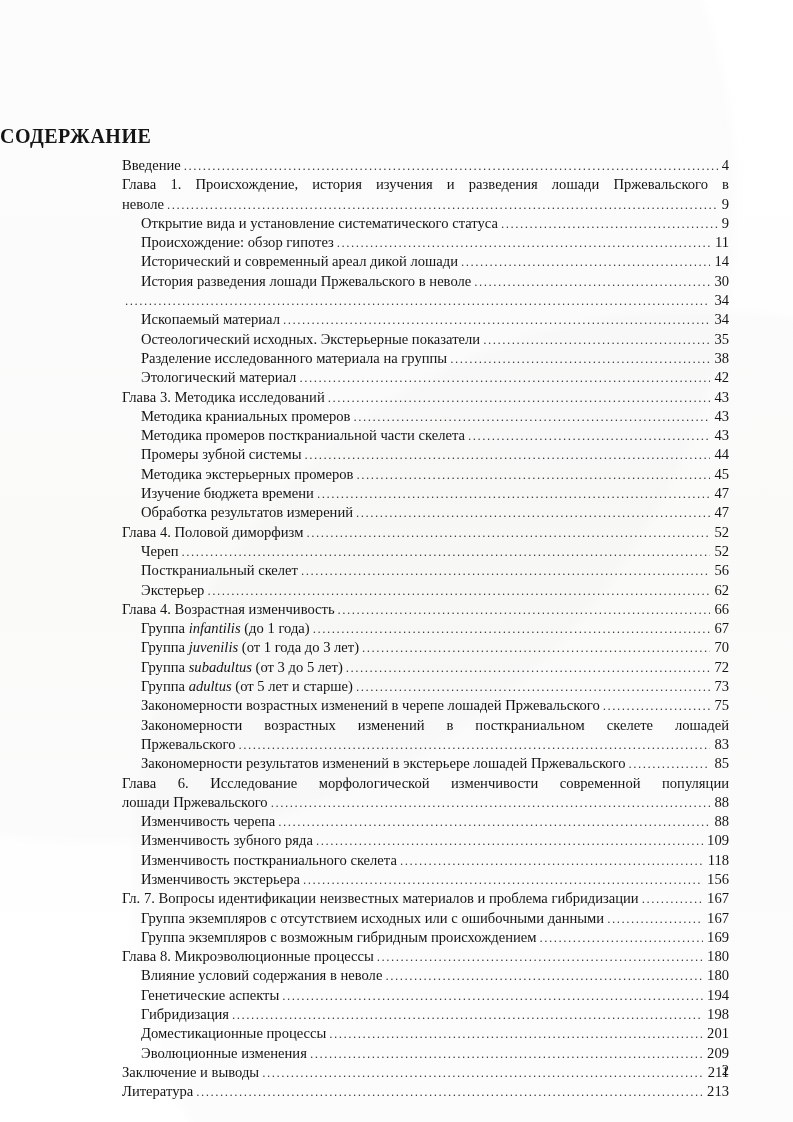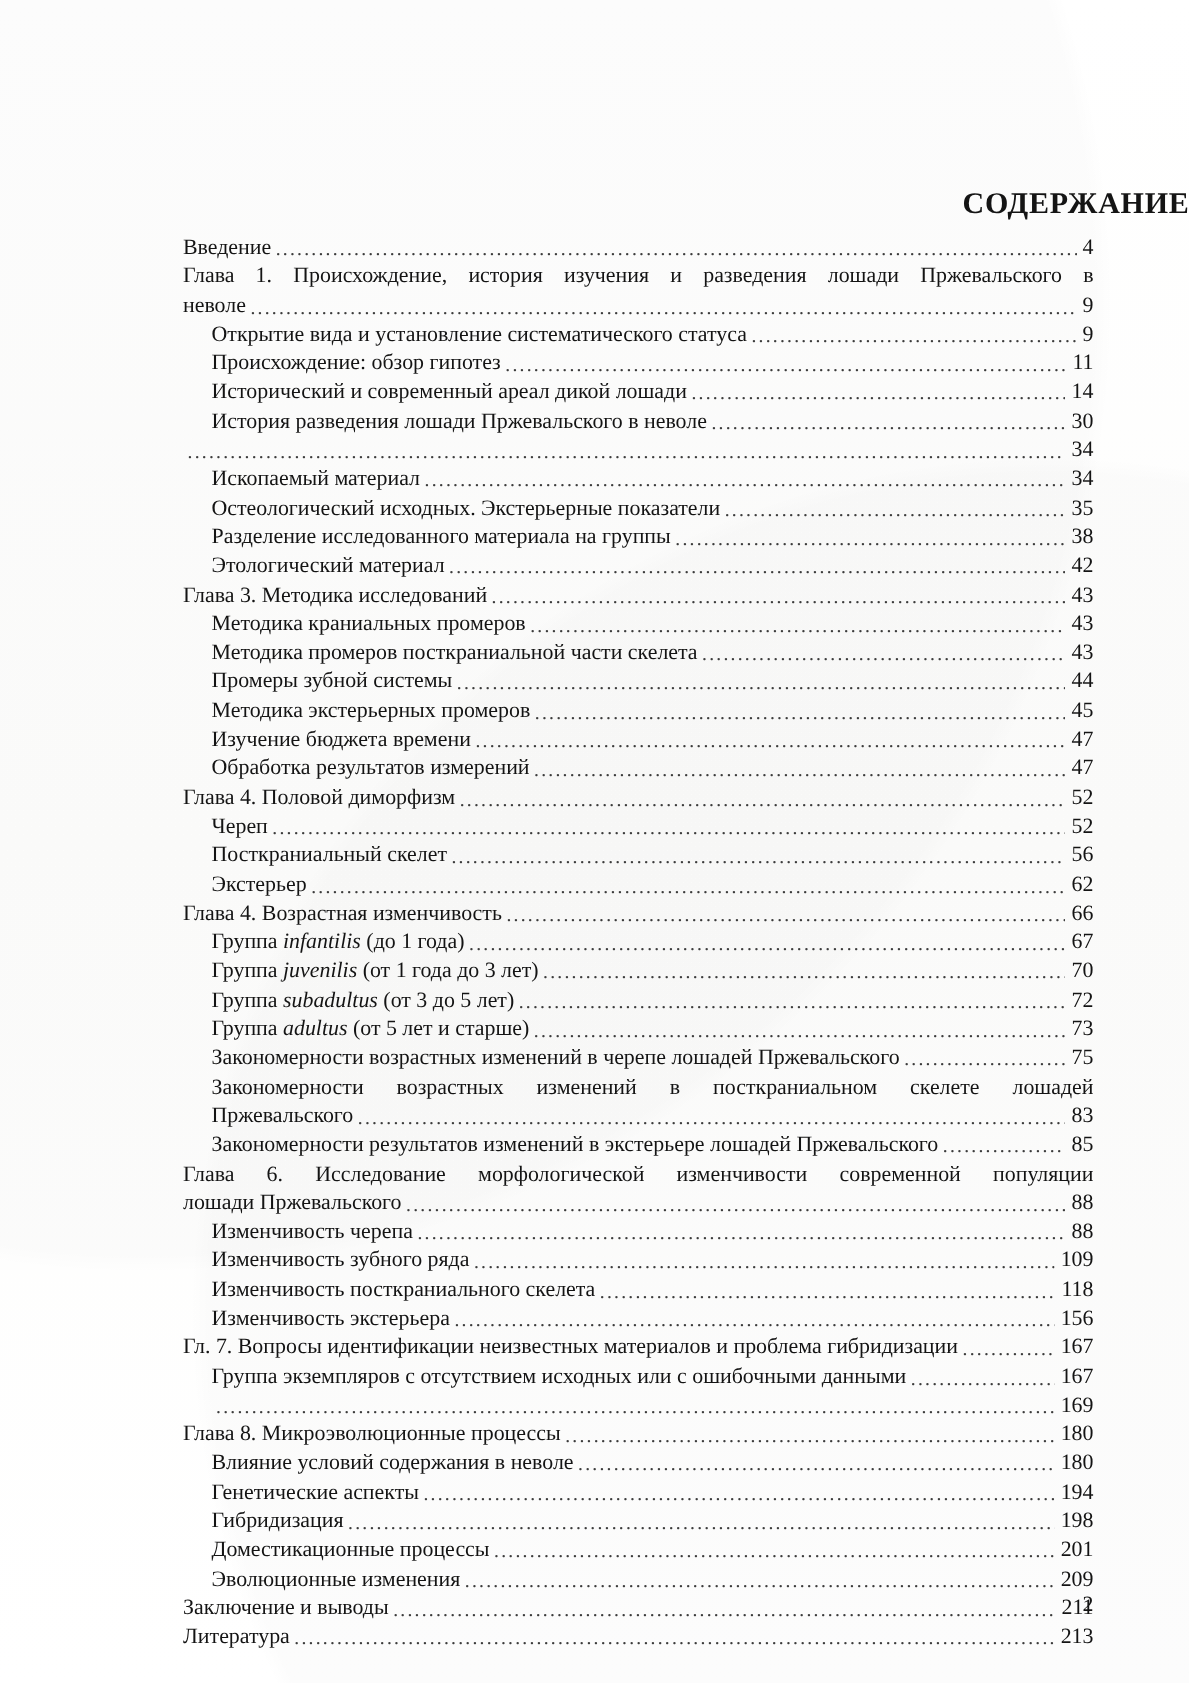--- a/index.html
+++ b/index.html
@@ -28,21 +28,21 @@
       radial-gradient(circle at 88% 78%, rgba(0,0,0,0.010) 0 50%, rgba(0,0,0,0) 51%),
       linear-gradient(180deg, #ffffff 0%, #fdfdfc 50%, #ffffff 100%);
     pointer-events: none;
   }
 
   .toc-title {
     position: absolute;
     top: 126px;
     left: 0;
     width: 793px;
-    text-align: right;
+    text-align: left;
     font-weight: bold;
     font-size: 20px;
     letter-spacing: 0.5px;
     font-variant: small-caps;
     line-height: 1;
   }
 
   .toc {
     position: absolute;
     top: 156px;
@@ -365,20 +365,21 @@
       </div>
       <div class="entry wrap lvl1">
         <div class="line">
           <span class="txt">Группа экземпляров с отсутствием исходных или с ошибочными данными</span>
           <span class="dots">................................................................................................................................................................................................</span>
           <span class="num">167</span>
         </div>
       </div>
       <div class="entry wrap lvl1">
         <div class="line">
+          <span class="txt">Группа экземпляров с возможным гибридным происхождением</span>
           <span class="dots">................................................................................................................................................................................................</span>
           <span class="num">169</span>
         </div>
       </div>
       <div class="entry wrap">
         <div class="line">
           <span class="txt">Глава 8. Микроэволюционные процессы</span>
           <span class="dots">................................................................................................................................................................................................</span>
           <span class="num">180</span>
         </div>

